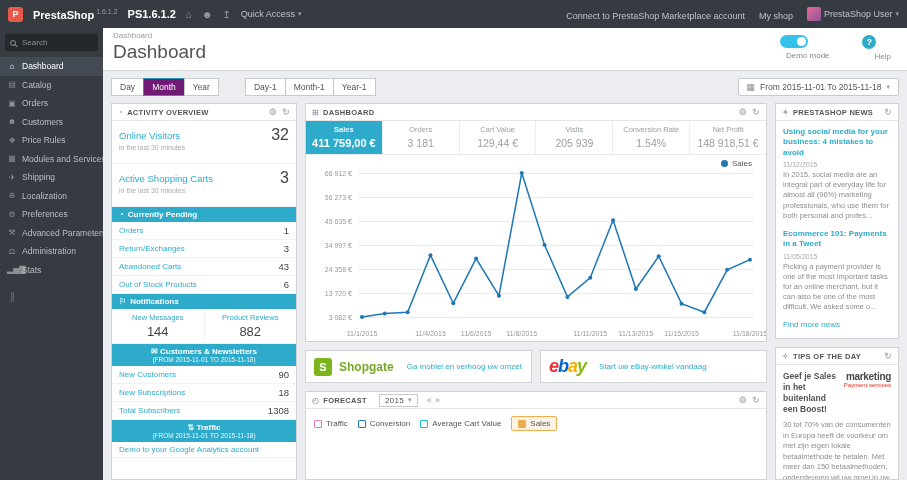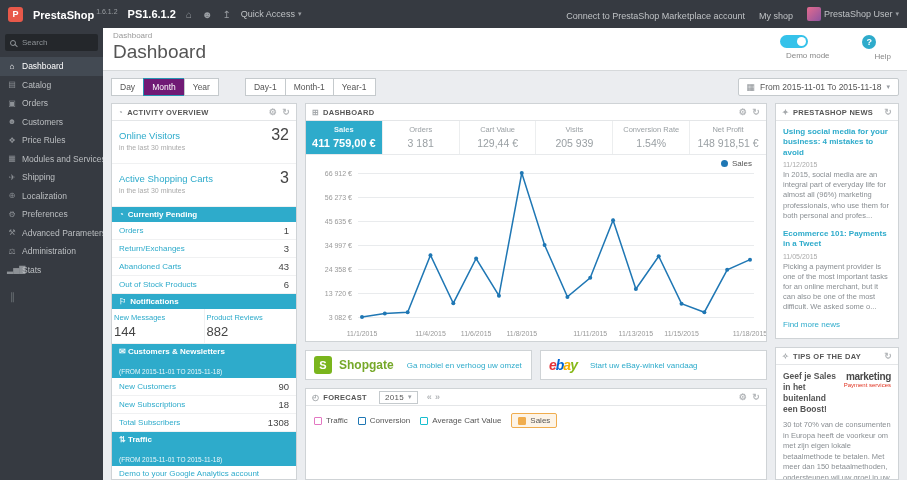--- a/index.html
+++ b/index.html
@@ -78,28 +78,28 @@
   .ph-actions { margin-left: auto; display: flex; gap: 5px; color: #b3b6b9; font-size: 9px; }
   .ph-actions span { cursor: pointer; }
   
   .stat-block { padding: 5px 7px 12px; border-bottom: 1px solid #f0f1f2; }
   .stat-row { display: flex; align-items: center; }
   .stat-link { color: #2eabcb; font-size: 9.5px; cursor: pointer; }
   .stat-value { margin-left: auto; font-size: 16px; color: #444; }
   .stat-sub { font-size: 7px; color: #aaa; }
   .band { background: #2eabcb; color: #fff; font-size: 8px; font-weight: bold; padding: 3px 7px;
           display: flex; align-items: center; gap: 4px; }
-  .band.two { flex-direction: column; align-items: flex-start; gap: 12px; }
+  .band.two { flex-direction: column; align-items: center; gap: 0; }
   .band-sub { font-weight: normal; font-size: 6.5px; opacity: .9; }
   .band-icon { font-size: 8px; opacity: .9; }
   .arow { display: flex; align-items: center; padding: 3px 7px; border-bottom: 1px solid #f0f1f2; }
   .arow-label { color: #2eabcb; font-size: 8px; cursor: pointer; }
   .arow-value { margin-left: auto; color: #444; font-size: 9.5px; }
   .cells { display: flex; border-bottom: 1px solid #f0f1f2; }
-  .cell { flex: 1; padding: 4px 2px; border-right: 1px solid #f0f1f2; cursor: pointer; }
+  .cell { flex: 1; text-align: center; padding: 4px 2px; border-right: 1px solid #f0f1f2; cursor: pointer; }
   .cell:last-child { border-right: 0; }
   .cell-label { color: #2eabcb; font-size: 7.5px; }
   .cell-value { color: #444; font-size: 13px; margin-top: 2px; }
   
   .kpi-row { display: flex; border-bottom: 1px solid #e8eaec; flex: 0 0 auto; }
   .kpi { flex: 1; text-align: center; padding: 4px 3px 5px; border-right: 1px solid #eceeef;
          cursor: pointer; min-width: 0; }
   .kpi:last-child { border-right: 0; }
   .kpi-label { font-size: 7.5px; color: #9aa0a4; white-space: nowrap; }
   .kpi-value { font-size: 10.5px; color: #9aa0a4; margin-top: 3px; white-space: nowrap; }
@@ -118,21 +118,21 @@
   
   .modules-row { display: flex; gap: 8px; flex: 0 0 auto; }
   .module-box { flex: 1; background: #fff; border: 1px solid #cfd3d6; display: flex;
                 align-items: center; gap: 7px; padding: 5px 8px; min-width: 0; cursor: pointer; }
   .sg-logo { width: 18px; height: 18px; border-radius: 3px; background: #7ab51d; color: #fff;
              font-weight: bold; font-size: 11px; display: flex; align-items: center;
              justify-content: center; flex: 0 0 auto; }
   .sg-name { color: #76a829; font-size: 12px; font-weight: bold; }
   .module-tagline { color: #2eabcb; font-size: 8px; margin-left: 6px; min-width: 0;
                     overflow: hidden; text-overflow: ellipsis; white-space: nowrap; }
-  .ebay-logo { font-size: 14px; font-weight: bold; font-style: italic; letter-spacing: -1px; }
+  .ebay-logo { font-size: 18px; font-weight: bold; font-style: italic; letter-spacing: -1px; }
   
   .forecast-panel { flex: 1; min-height: 0; }
   .year-select { border: 1px solid #c5cacd; background: #fff; font-size: 8px; color: #555;
                  padding: 1px 5px; display: flex; align-items: center; gap: 4px; margin-left: 8px;
                  cursor: pointer; font-weight: normal; }
   .fc-arrows { color: #b3b6b9; font-size: 9px; display: flex; gap: 3px; margin-left: 5px; }
   .fc-arrows span { cursor: pointer; }
   .forecast-legend { display: flex; align-items: center; gap: 10px; padding: 7px 8px; }
   .legend-item { display: flex; align-items: center; gap: 4px; font-size: 8px; color: #555;
                  cursor: pointer; white-space: nowrap; }

